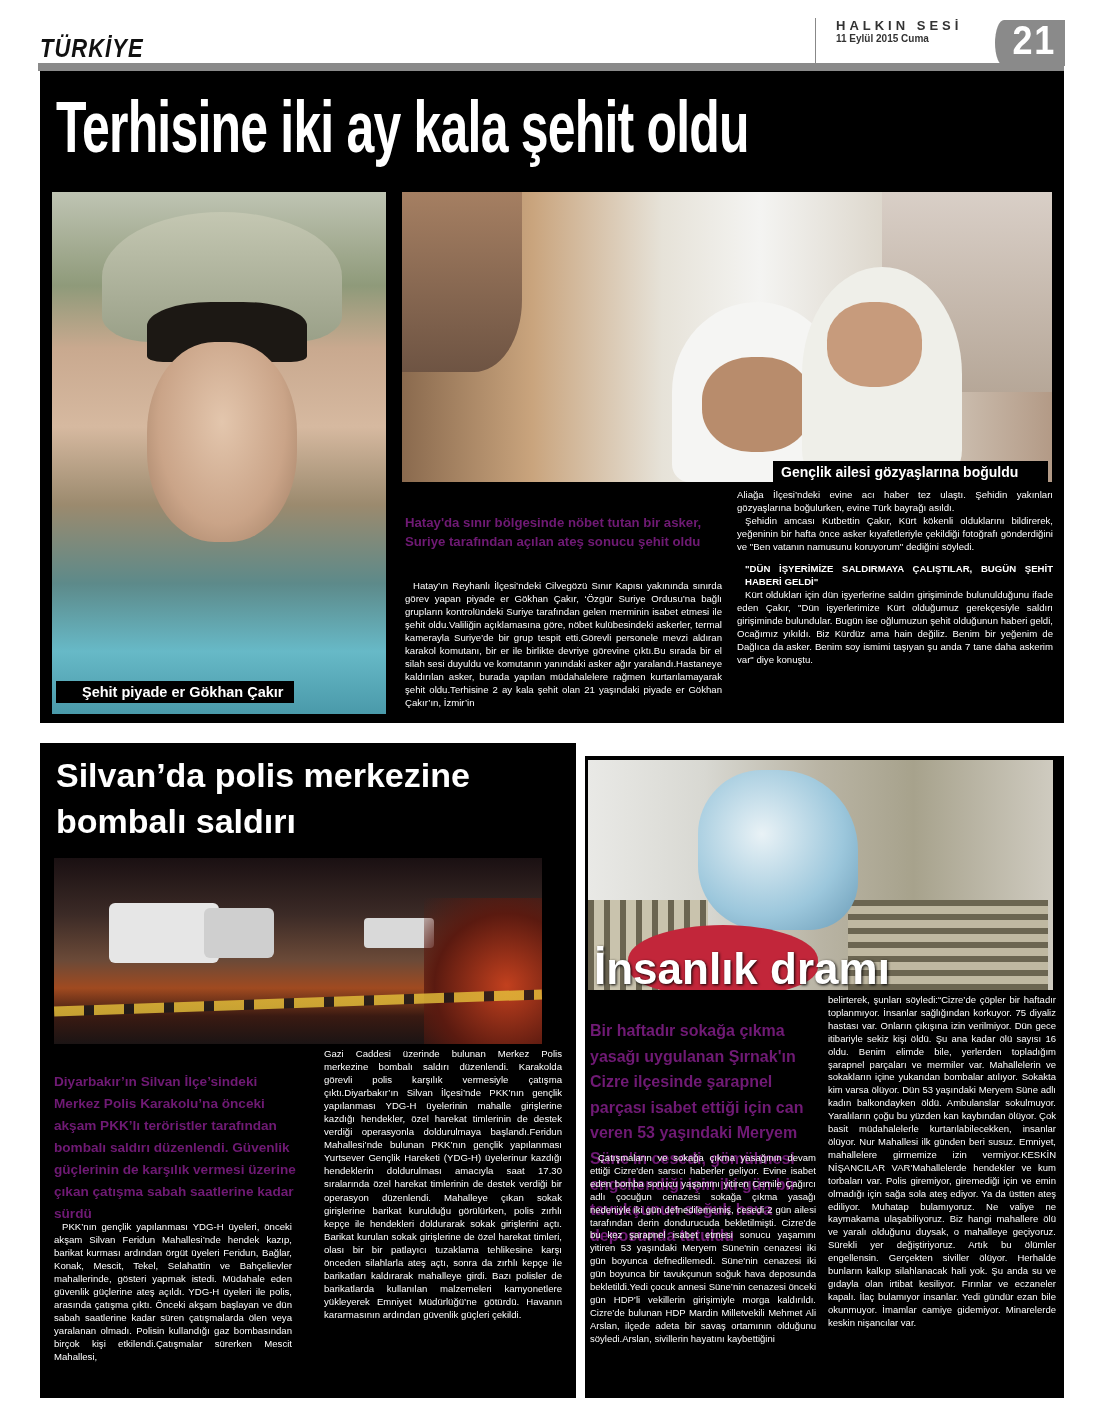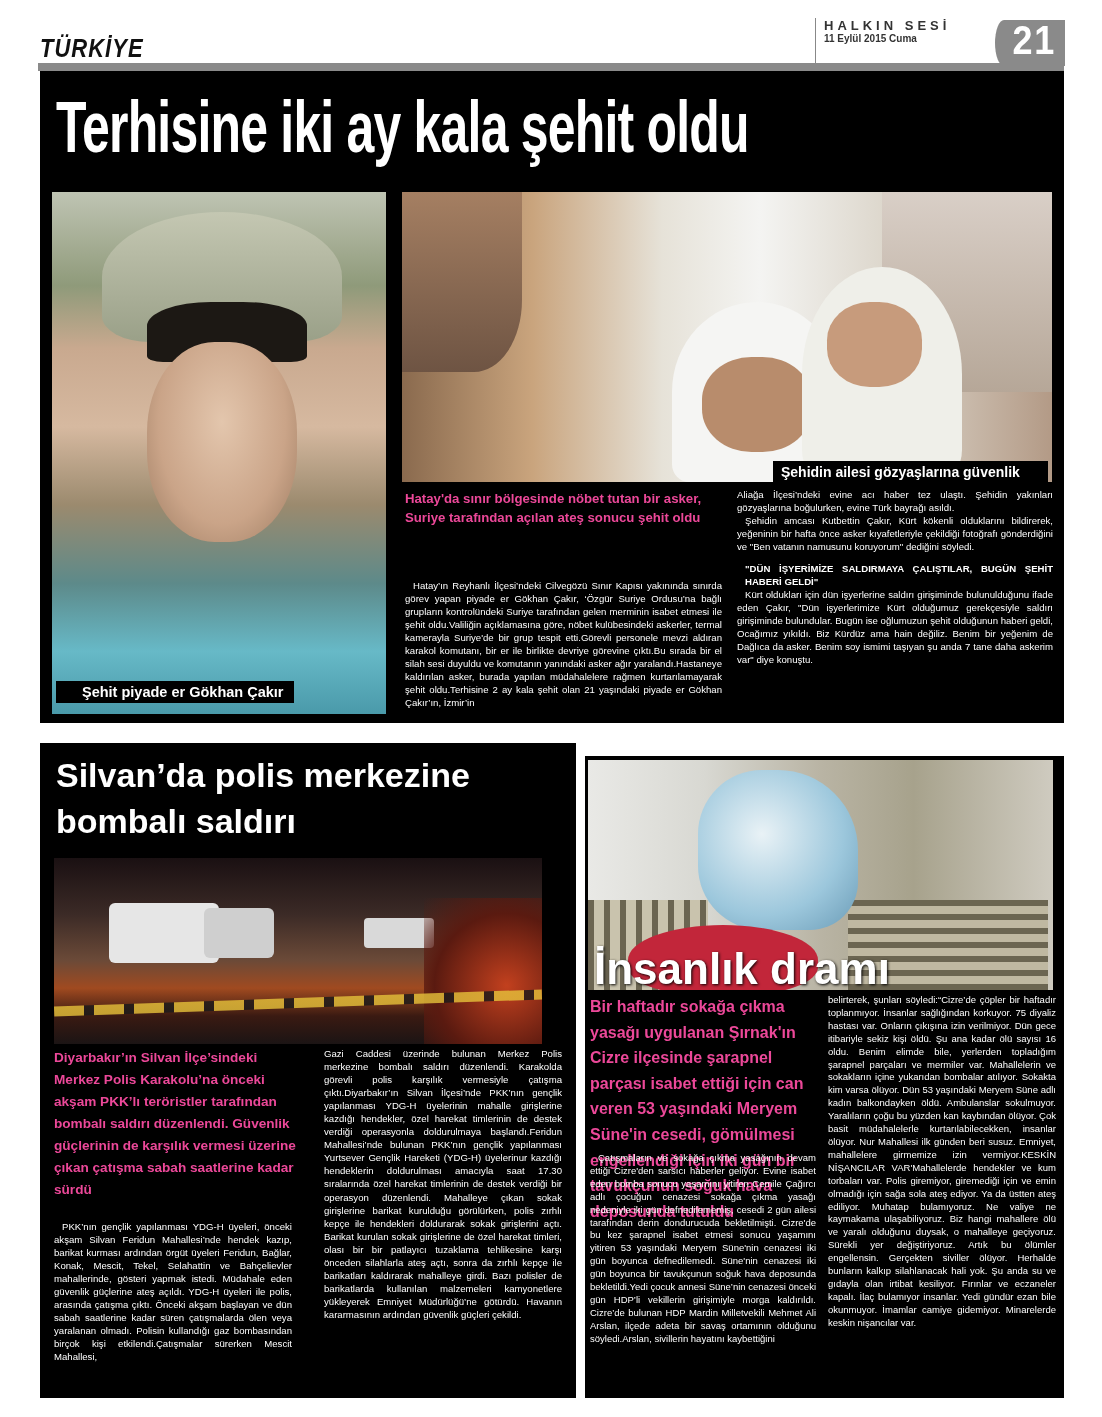--- a/index.html
+++ b/index.html
@@ -6,21 +6,21 @@
   html, body { width: 1102px; height: 1417px; background: #ffffff; overflow: hidden; }
   body { position: relative; font-family: "Liberation Sans", sans-serif; color: #fff; }
 
   
   .section-label {
     position: absolute; left: 40px; top: 36px;
     font-family: "Liberation Sans", sans-serif; font-weight: bold; font-style: italic;
     font-size: 22px; color: #111; letter-spacing: 1px; transform: scaleY(1.15);
   }
   .gray-rule { position: absolute; left: 38px; top: 63px; width: 1026px; height: 8px; background: #8a8a8a; }
-  .masthead { position: absolute; left: 815px; top: 18px; height: 46px; border-left: 1px solid #888; padding-left: 8px; color: #222; }
+  .masthead { position: absolute; left: 815px; top: 18px; height: 46px; border-left: 1px solid #888; padding-left: 20px; color: #222; }
   .masthead .paper { font-size: 13px; font-weight: bold; letter-spacing: 4px; color: #333; }
   .masthead .date { font-size: 10px; font-weight: bold; color: #333; }
   .page-num-box {
     position: absolute; left: 995px; top: 20px; width: 70px; height: 46px;
     background: #8a8a8a; border-top-left-radius: 18px 46px; border-bottom-left-radius: 18px 46px;
   }
   .page-num {
     position: absolute; left: 1010px; top: 18px; font-size: 40px; font-weight: bold; color: #fff;
     letter-spacing: 2px; transform: scaleX(0.9);
   }
@@ -45,21 +45,21 @@
   .photo-family .scarf2 { position:absolute; left:400px; top:75px; width:160px; height:215px; border-radius:50% 50% 15% 15%; background:#efefe9; }
   .photo-family .face2 { position:absolute; left:425px; top:110px; width:95px; height:85px; border-radius:45%; background:#c79b7c; }
   .photo-family .man1 { position:absolute; left:0; top:0; width:120px; height:180px; background: linear-gradient(180deg,#a57f62,#6e5443); border-radius: 0 0 40% 0; }
   .photo-family .man2 { position:absolute; left:480px; top:0; width:170px; height:200px; background: linear-gradient(180deg,#d9cfc7,#b6a798); }
   .caption {
     position: absolute; background: #000; color: #fff; font-weight: bold; font-size: 14px; padding: 3px 8px; white-space: nowrap;
   }
   .cap-soldier { left: 56px; top: 681px; width: 238px; font-size: 14.5px; padding-left: 26px; }
   .cap-family { left: 773px; top: 461px; width: 275px; font-size: 14px; }
 
-  .deck { position: absolute; font-weight: bold; color: #ec4899; line-height: 1.45; }
+  .deck { position: absolute; font-weight: bold; color: #701a75; line-height: 1.45; margin-top: 24px; }
   .deck1 { left: 405px; top: 489px; width: 310px; font-size: 13.2px; }
   .body-text { position: absolute; color: #fff; font-size: 9.6px; line-height: 1.36; text-align: justify; }
   .body-text p { text-indent: 8px; }
   .b1 { left: 405px; top: 579px; width: 317px; }
   .b2 { left: 737px; top: 488px; width: 316px; }
   .subhead { font-weight: bold; font-size: 9.6px; margin: 10px 0 0 8px; line-height: 1.3; }
 
   
   .bl-block { position: absolute; left: 40px; top: 743px; width: 536px; height: 655px; background: #000; }
   .headline2 { position: absolute; left: 56px; top: 753px; font-size: 34px; font-weight: bold; color: #fff; line-height: 1.35; }
@@ -110,21 +110,21 @@
 <div class="caption cap-soldier">Şehit piyade er Gökhan Çakır</div>
 
 <div class="photo photo-family">
   <div class="man1"></div>
   <div class="man2"></div>
   <div class="scarf1"></div>
   <div class="face1"></div>
   <div class="scarf2"></div>
   <div class="face2"></div>
 </div>
-<div class="caption cap-family">Şehidin ailesi gözyaşlarına güvenlik</div>
+<div class="caption cap-family">Gençlik ailesi gözyaşlarına boğuldu</div>
 
 <div class="deck deck1">Hatay'da sınır bölgesinde nöbet tutan bir asker, Suriye tarafından açılan ateş sonucu şehit oldu</div>
 <div class="body-text b1">
   <p>Hatay’ın Reyhanlı İlçesi’ndeki Cilvegözü Sınır Kapısı yakınında sınırda görev yapan piyade er Gökhan Çakır, ‘Özgür Suriye Ordusu’na bağlı grupların kontrolündeki Suriye tarafından gelen merminin isabet etmesi ile şehit oldu.Valiliğin açıklamasına göre, nöbet kulübesindeki askerler, termal kamerayla Suriye'de bir grup tespit etti.Görevli personele mevzi aldıran karakol komutanı, bir er ile birlikte devriye görevine çıktı.Bu sırada bir el silah sesi duyuldu ve komutanın yanındaki asker ağır yaralandı.Hastaneye kaldırılan asker, burada yapılan müdahalelere rağmen kurtarılamayarak şehit oldu.Terhisine 2 ay kala şehit olan 21 yaşındaki piyade er Gökhan Çakır’ın, İzmir’in</p>
 </div>
 <div class="body-text b2">
   <p style="text-indent:0">Aliağa İlçesi’ndeki evine acı haber tez ulaştı. Şehidin yakınları gözyaşlarına boğulurken, evine Türk bayrağı asıldı.</p>
   <p>Şehidin amcası Kutbettin Çakır, Kürt kökenli olduklarını bildirerek, yeğeninin bir hafta önce asker kıyafetleriyle çekildiği fotoğrafı gönderdiğini ve "Ben vatanın namusunu koruyorum" dediğini söyledi.</p>
   <div class="subhead">"DÜN İŞYERİMİZE SALDIRMAYA ÇALIŞTILAR, BUGÜN ŞEHİT HABERİ GELDİ"</div>
   <p>Kürt oldukları için dün işyerlerine saldırı girişiminde bulunulduğunu ifade eden Çakır, "Dün işyerlerimize Kürt olduğumuz gerekçesiyle saldırı girişiminde bulundular. Bugün ise oğlumuzun şehit olduğunun haberi geldi, Ocağımız yıkıldı. Biz Kürdüz ama hain değiliz. Benim bir yeğenim de Dağlıca da asker. Benim soy ismimi taşıyan şu anda 7 tane daha askerim var" diye konuştu.</p>

